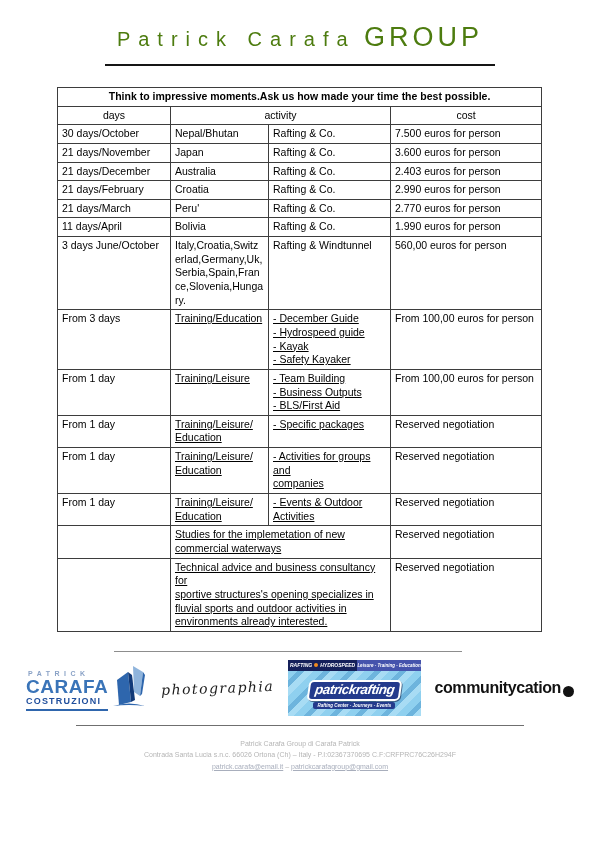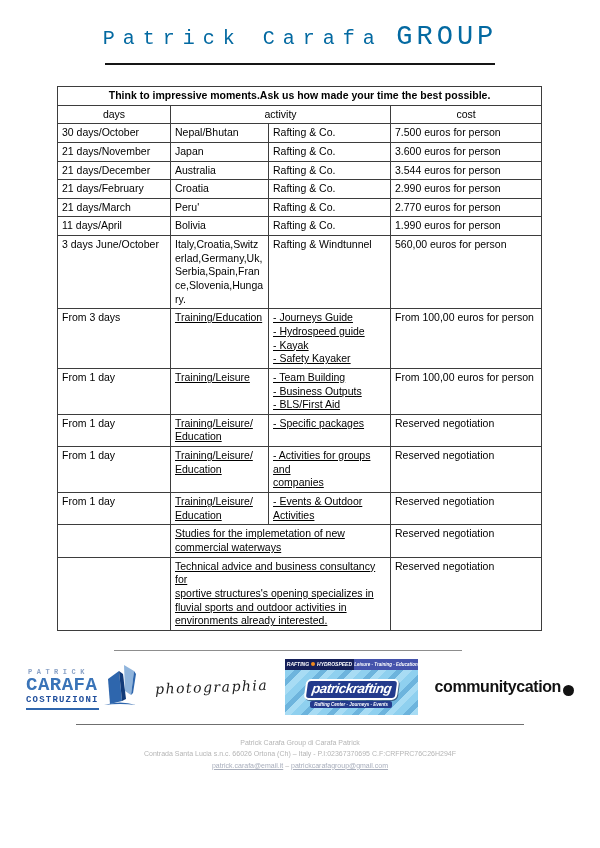--- a/index.html
+++ b/index.html
@@ -5,21 +5,21 @@
   * { margin:0; padding:0; box-sizing:border-box; }
   html,body { background:#ffffff; }
   body {
     width:600px; height:848px; position:relative; overflow:hidden;
     font-family:"Liberation Sans", sans-serif; color:#111;
   }
   .page { width:600px; height:848px; position:relative; }
 
   
   .brand-header { padding-top:22px; text-align:center; }
-  .brand-line { white-space:nowrap; color:#0369a1;font-family:Liberation Mono, monospace; }
+  .brand-line { white-space:nowrap; color:#4d7c0f; }
   .brand-first { font-size:20px; letter-spacing:8px; font-weight:400; }
   .brand-last  { font-size:27px; letter-spacing:4px; font-weight:400; margin-left:4px; }
   .brand-rule { width:390px; height:2px; background:#151515; margin:11px auto 0; }
 
   
   table.price-table {
     border-collapse:collapse; table-layout:fixed;
     margin:21px 0 0 57px; width:484px;
     font-size:10.5px; line-height:1.3; color:#000;
   }
@@ -34,21 +34,21 @@
   .brk { word-break:break-all; }
 
   
   .rule-gray-top { width:348px; height:1px; background:#8d8d8d; margin:19px auto 0; margin-left:114px; }
   .logo-band {
     width:548px; margin:7px auto 0; height:58px;
     display:flex; align-items:center; justify-content:space-between;
   }
 
   
-  .carafa { display:flex; align-items:flex-end;font-family:Liberation Mono, monospace; }
+  .carafa { display:flex; align-items:flex-end; }
   .carafa-text { text-align:left; border-bottom:2px solid #2f66ad; padding-bottom:2px; }
   .carafa-top  { color:#8aa2c6; font-size:7px; letter-spacing:4.5px; font-weight:bold; margin-left:2px; }
   .carafa-main { color:#3a74b8; font-size:19px; font-weight:bold; letter-spacing:0.5px; line-height:1; }
   .carafa-sub  { color:#1f4e9c; font-size:9px; font-weight:bold; letter-spacing:1.2px; line-height:1.2; }
   .carafa-shapes { margin-left:3px; margin-bottom:1px; }
 
   
   .photographia {
     font-family:"DejaVu Serif", serif; font-style:italic;
     font-size:14px; letter-spacing:1.5px; color:#1c1c1c;
@@ -133,21 +133,21 @@
       <tr>
         <td>21 days/November</td>
         <td>Japan</td>
         <td>Rafting &amp; Co.</td>
         <td>3.600 euros for person</td>
       </tr>
       <tr>
         <td>21 days/December</td>
         <td>Australia</td>
         <td>Rafting &amp; Co.</td>
-        <td>3.544 euros for person</td>
+        <td>2.403 euros for person</td>
       </tr>
       <tr>
         <td>21 days/February</td>
         <td>Croatia</td>
         <td>Rafting &amp; Co.</td>
         <td>2.990 euros for person</td>
       </tr>
       <tr>
         <td>21 days/March</td>
         <td>Peru'</td>
@@ -164,21 +164,21 @@
       <tr>
         <td>3 days June/October</td>
         <td class="brk">Italy,Croatia,Switzerlad,Germany,Uk,Serbia,Spain,France,Slovenia,Hungary.</td>
         <td>Rafting &amp; Windtunnel</td>
         <td>560,00 euros for person</td>
       </tr>
 
       <tr>
         <td>From 3 days</td>
         <td class="pre">Training/Education</td>
-        <td class="pre">- Journeys Guide
+        <td class="pre">- December Guide
 - Hydrospeed guide
 - Kayak
 - Safety Kayaker</td>
         <td>From 100,00 euros for person</td>
       </tr>
       <tr>
         <td>From 1 day</td>
         <td class="pre">Training/Leisure</td>
         <td class="pre">- Team Building
 - Business Outputs

